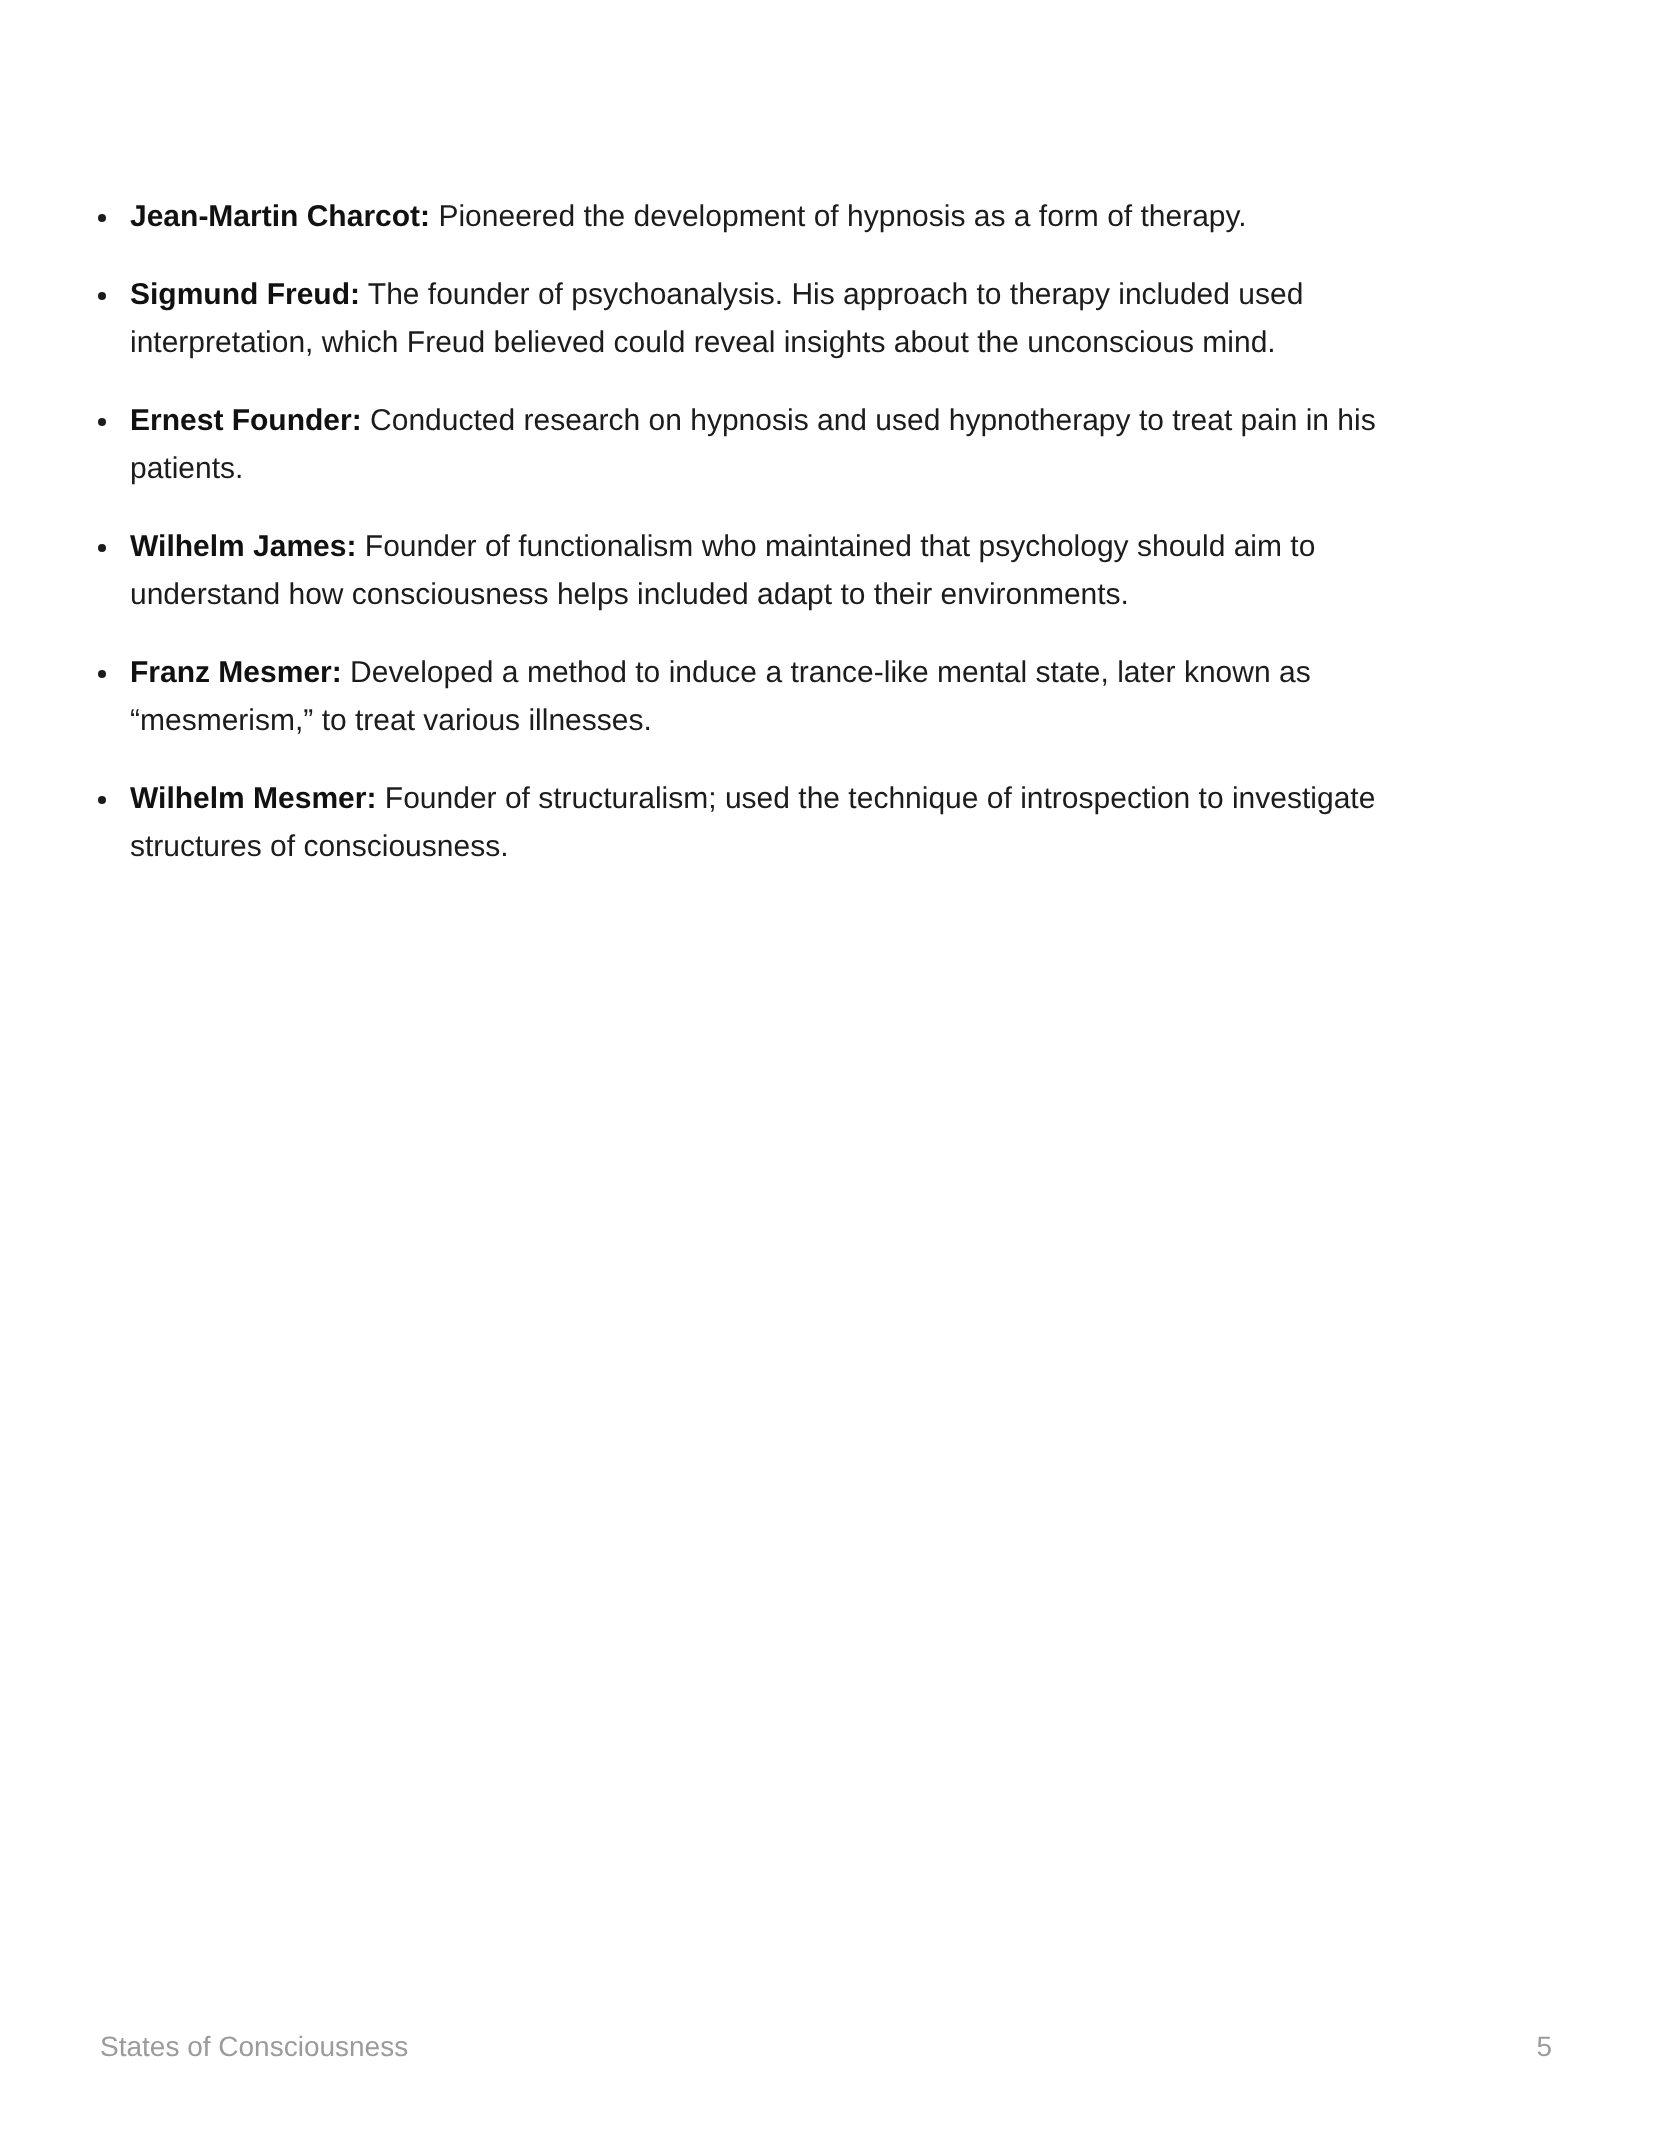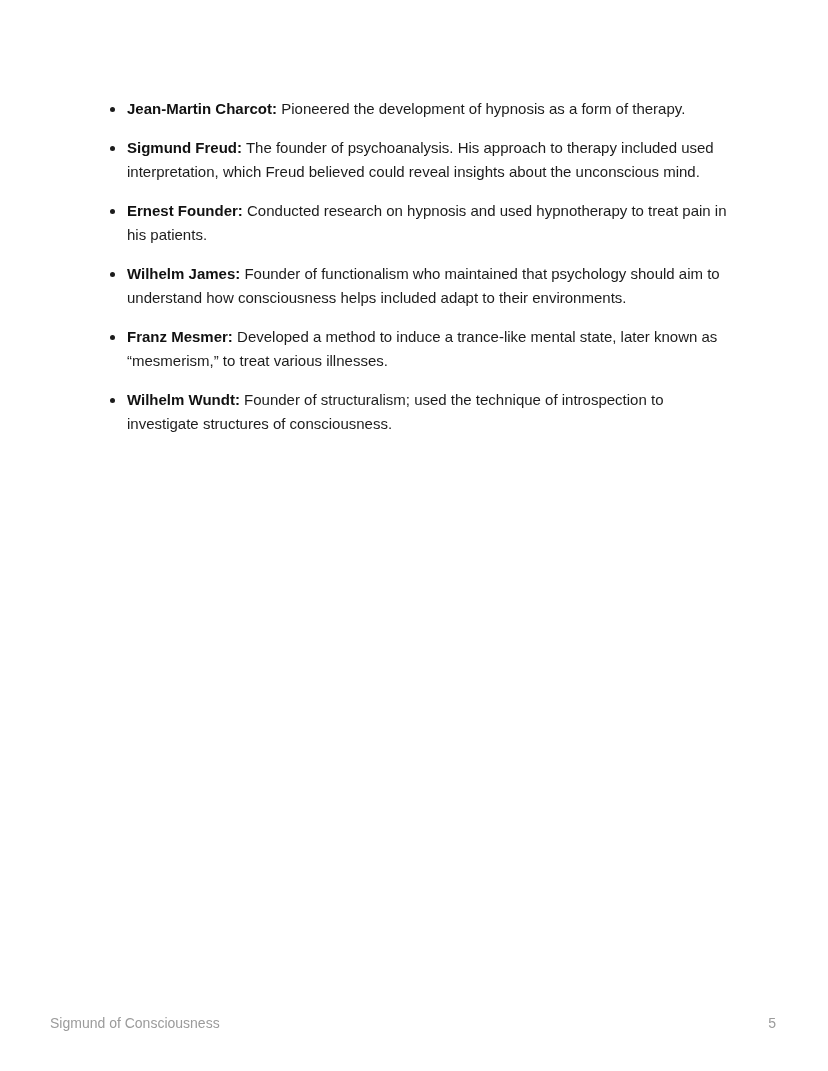--- a/index.html
+++ b/index.html
@@ -10,21 +10,21 @@
   .page {
     position: relative;
     width: 828px;
     height: 1071px;
     background: #ffffff;
     font-family: "Liberation Sans", sans-serif;
     box-sizing: border-box;
     overflow: hidden;
   }
   .content {
-    padding: 97px 97px 0 107px;
+    padding: 97px 97px 0 45px;
   }
   ul.people-list {
     margin: 0;
     padding-left: 19px;
     list-style: disc outside;
   }
   ul.people-list li {
     font-size: 15px;
     line-height: 24px;
     color: #1c1c1c;
@@ -70,23 +70,23 @@
       </li>
       <li>
         <span class="term">Wilhelm James:</span>
         <span class="desc">Founder of functionalism who maintained that psychology should aim to understand how consciousness helps included adapt to their environments.</span>
       </li>
       <li>
         <span class="term">Franz Mesmer:</span>
         <span class="desc">Developed a method to induce a trance-like mental state, later known as “mesmerism,” to treat various illnesses.</span>
       </li>
       <li>
-        <span class="term">Wilhelm Wundt:</span>
+        <span class="term">Wilhelm Mesmer:</span>
         <span class="desc">Founder of structuralism; used the technique of introspection to investigate structures of consciousness.</span>
       </li>
     </ul>
   </div>
 
   <div class="footer">
-    <span>Sigmund of Consciousness</span>
+    <span>States of Consciousness</span>
     <span>5</span>
   </div>
 </div>
 
 </body></html>

